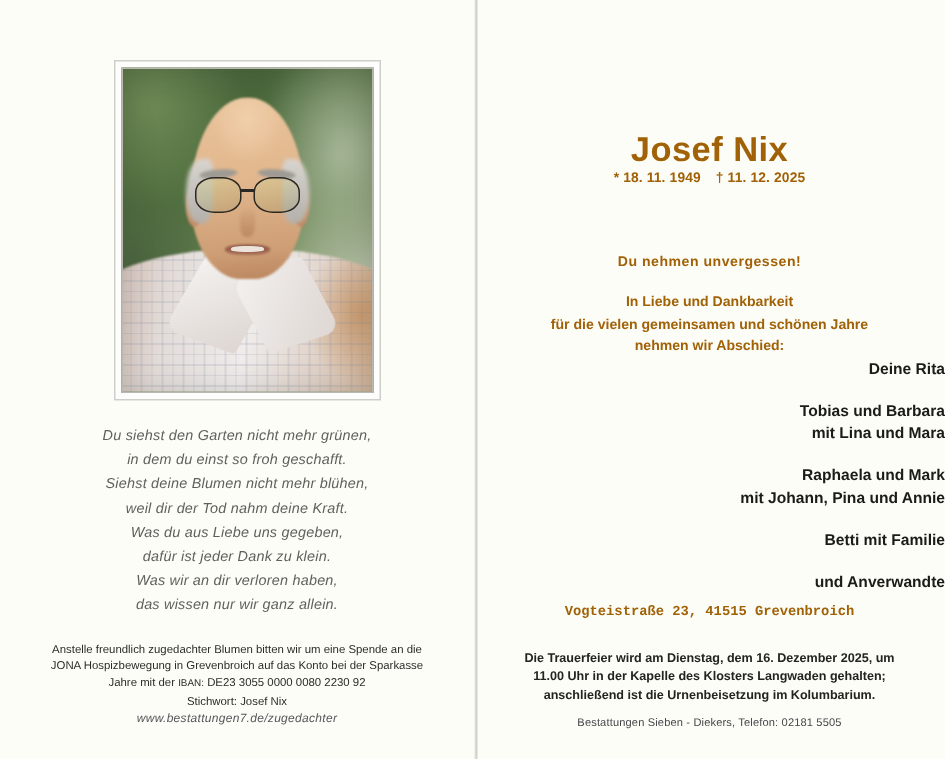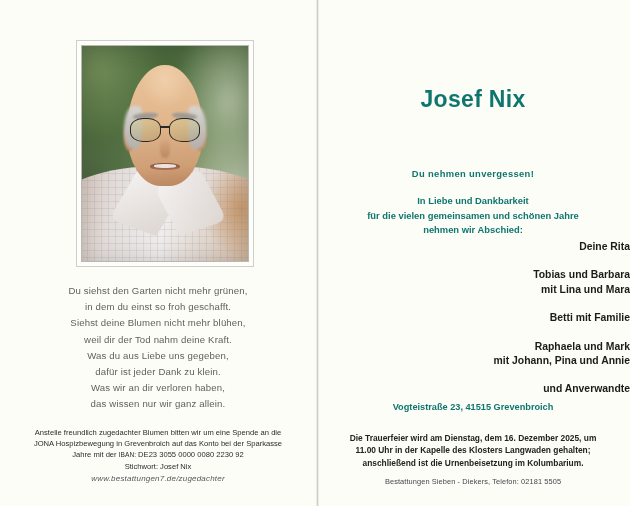--- a/index.html
+++ b/index.html
@@ -219,20 +219,21 @@
     box-shadow: inset 0 0 22px rgba(60,60,50,0.20);
     pointer-events: none;
   }
 
   
   .poem {
     position: absolute;
     left: 0; right: 0;
     top: 283px;
     text-align: center;
+    font-style: italic;
     font-size: 9.6px;
     line-height: 16.2px;
     color: #5f5f5c;
     letter-spacing: .15px;
   }
   .poem div { white-space: nowrap; }
 
   .donation {
     position: absolute;
     left: 14px; right: 14px;
@@ -250,21 +251,21 @@
     left: 0; right: 0;
     top: 474px;
     text-align: center;
     font-style: italic;
     font-size: 8px;
     color: #56565a;
     letter-spacing: .2px;
   }
 
   
-  .rp { position: absolute; left: 0; right: 0; text-align: center; color: #0f766e; }
+  .rp { position: absolute; left: 0; right: 0; text-align: center; color: #a16207; }
   .name {
     top: 86px;
     font-size: 23px;
     font-weight: bold;
     letter-spacing: .3px;
   }
   .dates {
     top: 113px;
     font-size: 9.2px;
     font-weight: bold;
@@ -293,20 +294,21 @@
     color: #1b1b18;
     line-height: 14.4px;
     margin-bottom: 14px;
   }
   .fam-group div { white-space: nowrap; }
 
   .address {
     top: 402px;
     font-size: 9.2px;
     font-weight: bold;
+    font-family: Liberation Mono, monospace;
   }
   .ceremony {
     top: 432px;
     font-size: 8.4px;
     line-height: 12.4px;
     font-weight: bold;
     color: #232320;
   }
   .ceremony div { white-space: nowrap; }
   .funeralhome {
@@ -372,43 +374,46 @@
 
     <div class="weburl">www.bestattungen7.de/zugedachter</div>
   </div>
 
   <div class="fold"></div>
 
   <div class="panel panel-right">
 
     <div class="rp name">Josef Nix</div>
 
+    <div class="rp dates">
+      <span>* 18. 11. 1949</span><span class="gap"></span><span>† 11. 12. 2025</span>
+    </div>
 
     <div class="rp unvergessen">Du nehmen unvergessen!</div>
 
     <div class="rp dank">
       <div>In Liebe und Dankbarkeit</div>
       <div>für die vielen gemeinsamen und schönen Jahre</div>
       <div>nehmen wir Abschied:</div>
     </div>
 
     <div class="family">
       <div class="fam-group">
         <div>Deine Rita</div>
       </div>
       <div class="fam-group">
         <div>Tobias und Barbara</div>
         <div>mit Lina und Mara</div>
       </div>
       <div class="fam-group">
-        <div>Betti mit Familie</div>
-      </div>
-      <div class="fam-group">
         <div>Raphaela und Mark</div>
         <div>mit Johann, Pina und Annie</div>
+      </div>
+      <div class="fam-group">
+        <div>Betti mit Familie</div>
       </div>
       <div class="fam-group">
         <div>und Anverwandte</div>
       </div>
     </div>
 
     <div class="rp address">Vogteistraße 23, 41515 Grevenbroich</div>
 
     <div class="rp ceremony">
       <div>Die Trauerfeier wird am Dienstag, dem 16. Dezember 2025, um</div>

